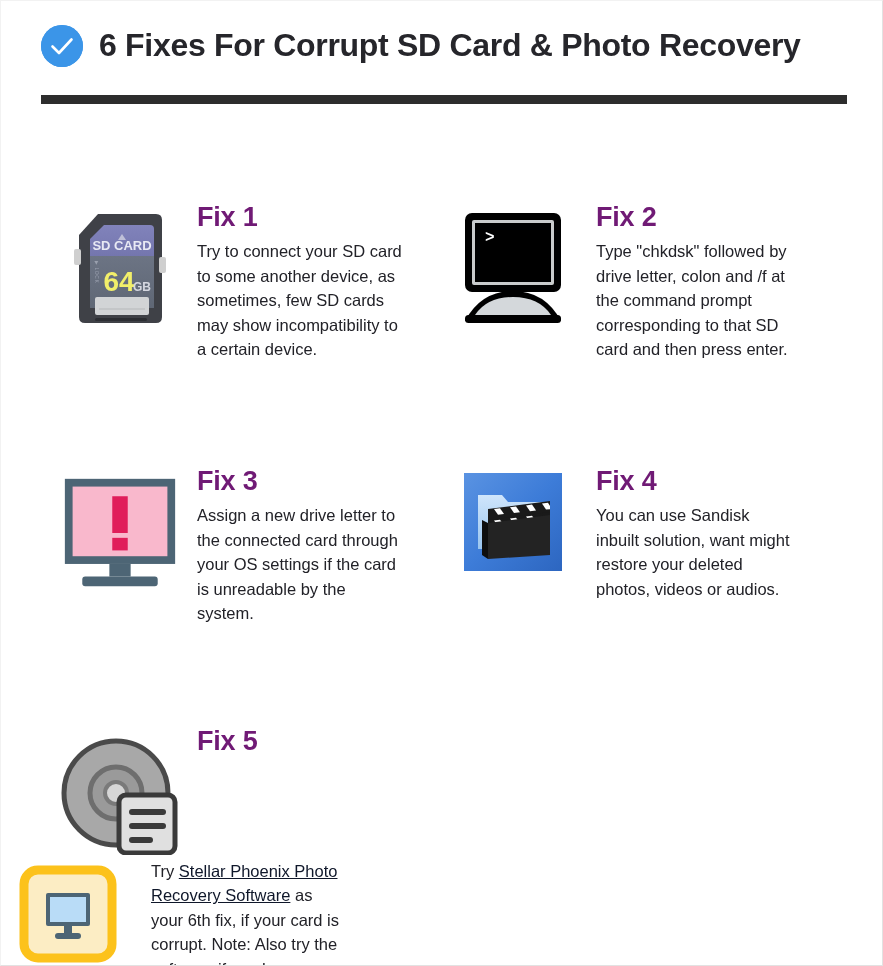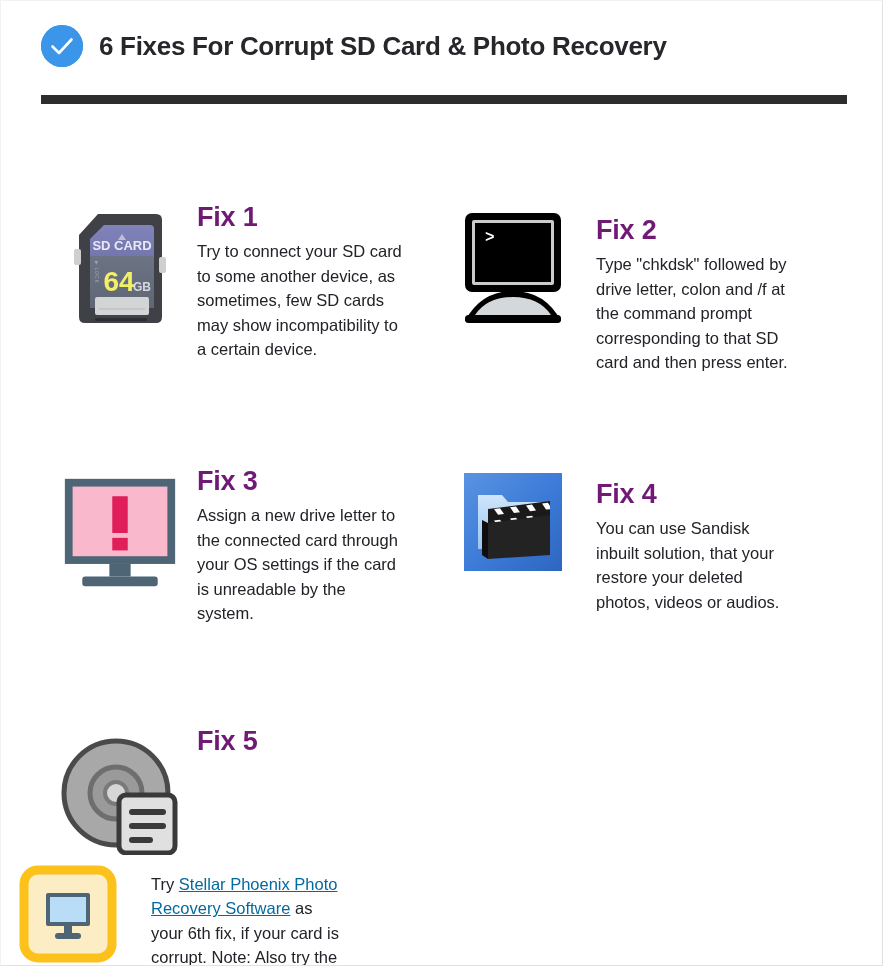--- a/index.html
+++ b/index.html
@@ -38,21 +38,21 @@
   .check-badge {
     width: 42px;
     height: 42px;
     border-radius: 50%;
     background: #3b95e8;
     flex: 0 0 42px;
     position: relative;
   }
   .check-badge svg { display: block; }
   .page-title {
-    font-size: 26px;
+    font-size: 32px;
     font-weight: bold;
     color: #26262b;
     letter-spacing: -0.3px;
     line-height: 1.1;
     white-space: nowrap;
   }
   .header-rule {
     position: absolute;
     left: 40px;
     top: 94px;
@@ -106,35 +106,35 @@
     line-height: 1.05;
   }
   .fix-body {
     font-size: 16.5px;
     line-height: 1.48;
     color: #222228;
     margin: 0;
     max-width: 205px;
   }
   .fix-body a, .inline-link {
-    color: #0369a1;
+    color: #0f172a;
     text-decoration: underline;
   }
 
   
   .cell-f1 .fix-icon { padding-top: 10px; align-items: center; }
   .cell-f2 .fix-icon { padding-top: 10px; }
   .cell-f3 .fix-icon { padding-top: 10px; }
   .cell-f4 .fix-icon { padding-top: 10px; }
   .cell-f5 .fix-icon { padding-top: 14px; }
   .cell-f6 .fix-icon { padding-top: 10px; }
 
   .cell-f2 .fix-text,
   .cell-f4 .fix-text,
-  .cell-f6 .fix-text { padding-left: 24px; margin-top: 13px; }
+  .cell-f6 .fix-text { padding-left: 24px; }
 
   .cell-f6 .fix-body { max-width: 196px; }
   .cell-f2 .fix-body { max-width: 196px; }
   .cell-f4 .fix-body { max-width: 196px; }
 </style>
 </head>
 <body>
 
 <div class="page">
 
@@ -251,21 +251,21 @@
             <path d="M24 47 L86 39 L86 50 L24 58 Z" fill="#1a1a1a"></path>
             <path d="M30 47.6 L36 46.8 L40 52.2 L34 53 Z" fill="#ffffff"></path>
             <path d="M46 45.6 L52 44.8 L56 50.2 L50 51 Z" fill="#ffffff"></path>
             <path d="M62 43.6 L68 42.8 L72 48.2 L66 49 Z" fill="#ffffff"></path>
             <path d="M24 50 L86 42 L86 82 L24 86 Z" fill="#232323"></path>
             <path d="M24 50 L24 86 L18 82 L18 47 Z" fill="#0e0e0e"></path>
           </svg>
         </div>
         <div class="fix-text">
           <h2 class="fix-heading">Fix 4</h2>
-          <p class="fix-body">You can use Sandisk inbuilt solution, that your restore your deleted photos, videos or audios.</p>
+          <p class="fix-body">You can use Sandisk inbuilt solution, want might restore your deleted photos, videos or audios.</p>
         </div>
       </div>
     </div>
 
     <div class="fix-row row-3">
 
       <div class="fix-cell col-left cell-f5">
         <div class="fix-icon">
           <svg width="118" height="118" viewBox="0 0 118 118" aria-hidden="true">
             <circle cx="55" cy="56" r="52" fill="#a8a8a8" stroke="#4a4a4a" stroke-width="5"></circle>

